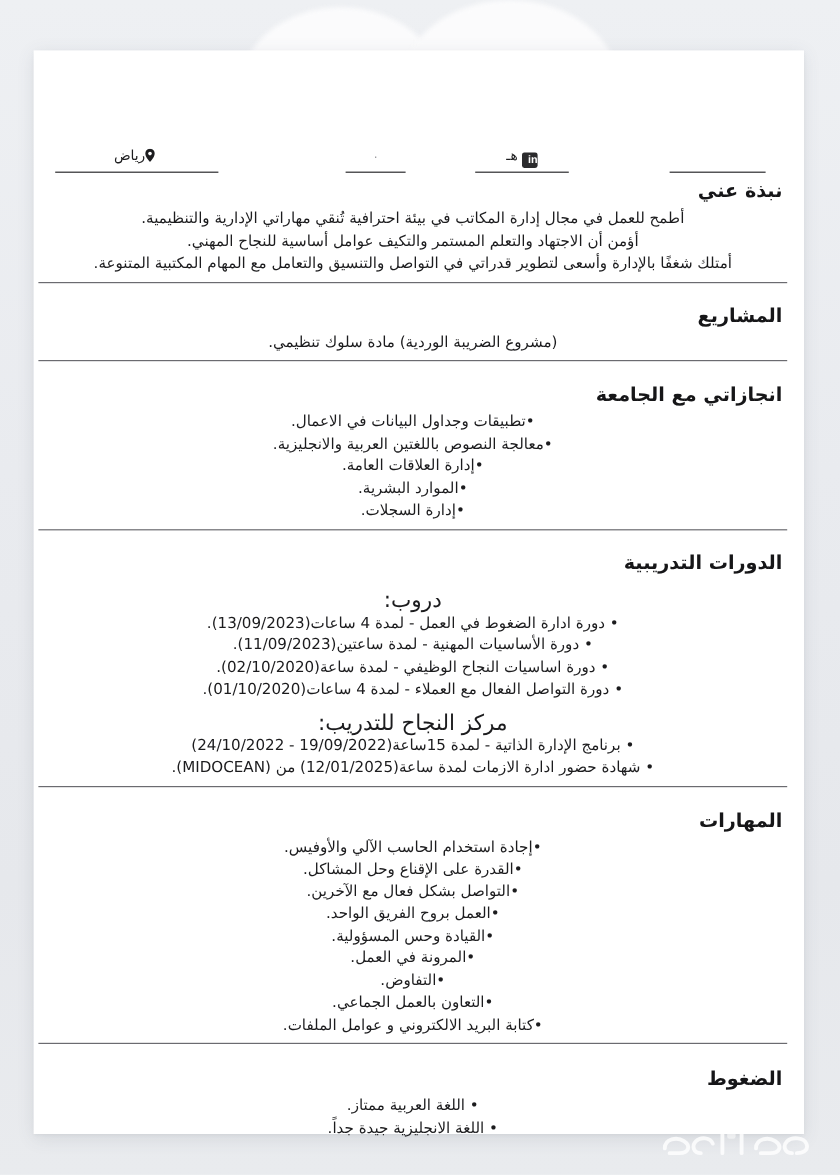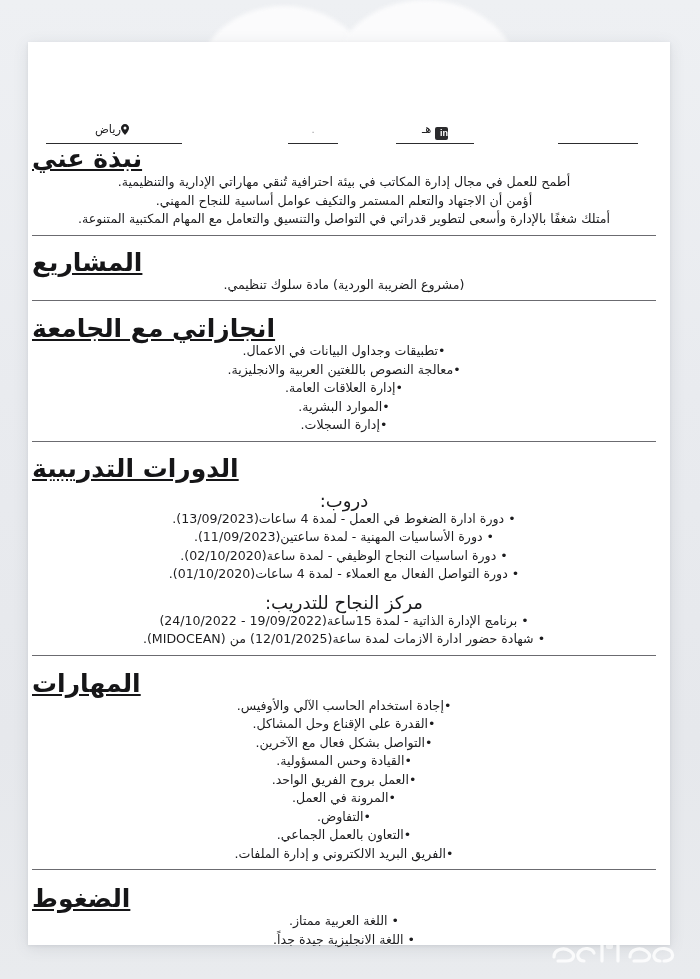--- a/index.html
+++ b/index.html
@@ -122,28 +122,27 @@
   #contact-email .field-text { position: relative; }
   #contact-phone .field-text {
     font-size: 10px;
     color: #9a9a9e;
   }
   #contact-name .field-text { visibility: hidden; }
 
   
   .section { margin: 0; }
   .section-head {
-    text-align: left;
-    font-size: 25px;
+    text-align: right;
+    font-size: 16px;
     font-weight: bold;
     color: #161618;
     letter-spacing: 0;
     line-height: 26px;
     padding: 0 4px 0 0;
-    text-decoration: underline;
   }
   .section-rule {
     border-top: 1.4px solid #6b6b70;
     margin: 6px 0 4px 0;
   }
   .section-body {
     text-align: center;
     font-size: 12.6px;
     line-height: 18.5px;
     color: #1c1c1e;
@@ -282,26 +281,26 @@
       <div class="section-rule"></div>
     </div>
 
     <div class="section" id="section-skills">
       <div class="section-head">المهارات</div>
       <div class="section-body">
         <ul class="list">
           <li>•إجادة استخدام الحاسب الآلي والأوفيس.</li>
           <li>•القدرة على الإقناع وحل المشاكل.</li>
           <li>•التواصل بشكل فعال مع الآخرين.</li>
+          <li>•العمل بروح الفريق الواحد.</li>
           <li>•القيادة وحس المسؤولية.</li>
-          <li>•العمل بروح الفريق الواحد.</li>
           <li>•المرونة في العمل.</li>
           <li>•التفاوض.</li>
           <li>•التعاون بالعمل الجماعي.</li>
-          <li>•الفريق البريد الالكتروني و إدارة الملفات.</li>
+          <li>•كتابة البريد الالكتروني و عوامل الملفات.</li>
         </ul>
       </div>
       <div class="section-rule"></div>
     </div>
 
     <div class="section" id="section-languages">
       <div class="section-head">الضغوط</div>
       <div class="section-body">
         <ul class="list">
           <li>• اللغة العربية ممتاز.</li>

